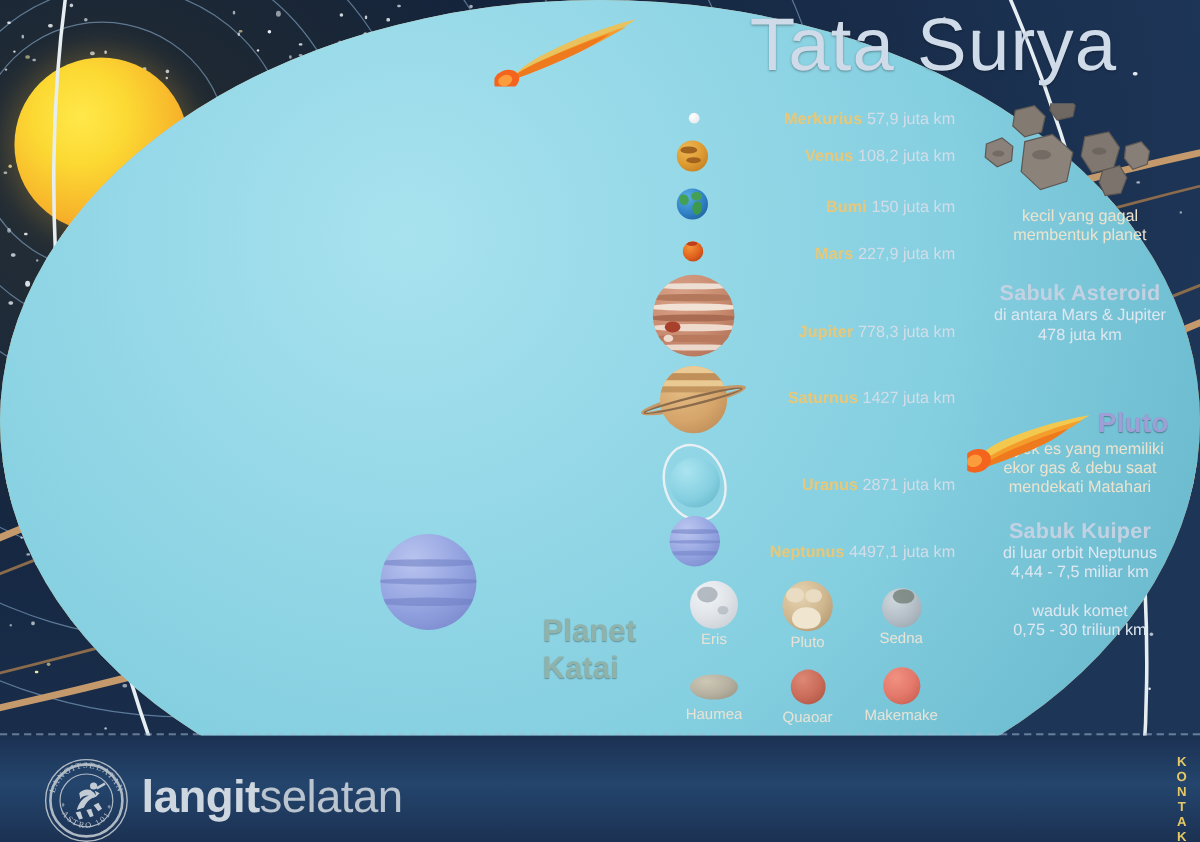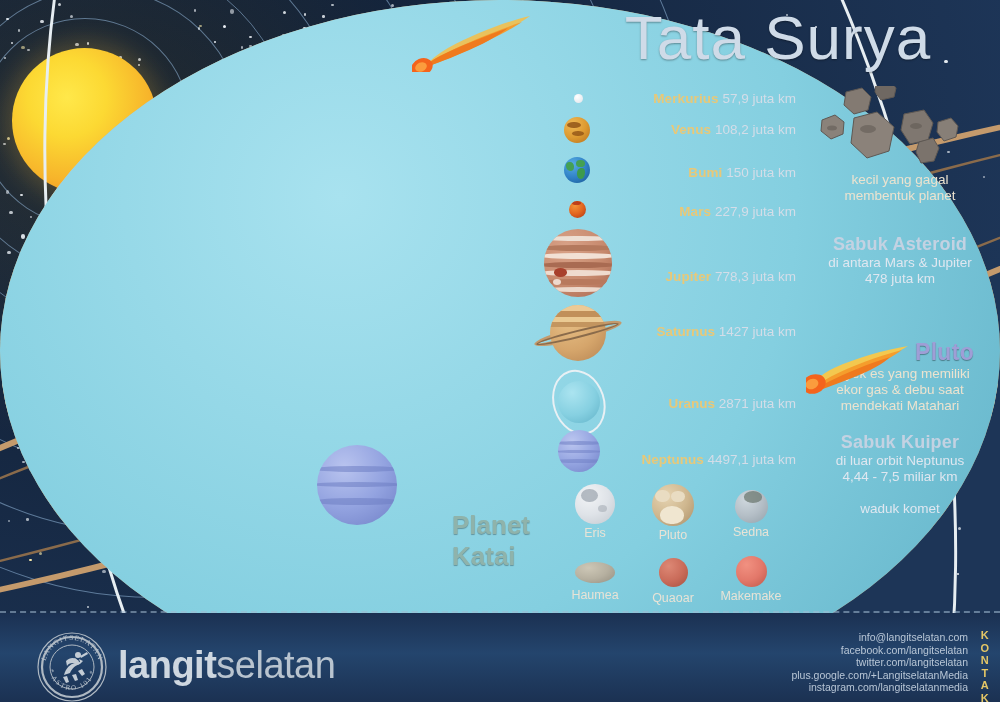--- a/index.html
+++ b/index.html
@@ -1024,20 +1024,21 @@
     </div>
 
     <div class="blk" style="margin-top:18px;">
       <div class="h-blue">Sabuk Kuiper</div>
       <div class="body-t2">di luar orbit Neptunus</div>
       <div class="body-t2">4,44 - 7,5 miliar km</div>
     </div>
 
     <div class="blk" style="margin-top:16px;">
       <div class="body-t2">waduk komet</div>
+      <div class="body-t2">0,75 - 30 triliun km</div>
     </div>
   </div>
 
   <div id="cometicon">
     <svg viewBox="0 0 104 54" width="104" height="54">
       <path d="M102 2 C78 6 50 14 28 24 C16 30 6 38 2 46 C16 40 36 32 56 24 C78 15 94 7 102 2 Z" fill="#f3c84f"></path>
       <path d="M96 6 C72 12 46 22 26 32 C15 38 6 44 2 48 C16 43 34 36 52 29 C74 20 88 12 96 6 Z" fill="#f59d2c"></path>
       <path d="M84 13 C62 20 40 29 22 38 C13 43 5 48 2 50 C15 46 30 40 46 34 C66 26 78 19 84 13 Z" fill="#ef7a1e"></path>
       <ellipse cx="8" cy="40" rx="12" ry="9.5" fill="#f4641c" transform="rotate(-20 8 40)"></ellipse>
       <ellipse cx="6" cy="40" rx="6.5" ry="5" fill="#fb9c3d" transform="rotate(-20 6 40)"></ellipse>
@@ -1120,27 +1121,20 @@
           <path d="M36 44 l4 -1 2 6 -3 1 z"></path>
           <path d="M42 40 l4 -2 3 5 -3 2 z"></path>
         </g>
       </svg>
     </div>
 
     <div id="brand">
       <b>langit</b><i>selatan</i>
     </div>
 
-    <div id="contact">
-      <div>info@langitselatan.com</div>
-      <div>facebook.com/langitselatan</div>
-      <div>twitter.com/langitselatan</div>
-      <div>plus.google.com/+LangitselatanMedia</div>
-      <div>instagram.com/langitselatanmedia</div>
-    </div>
 
     <div id="kontak">
         <div>K</div>
         <div>O</div>
         <div>N</div>
         <div>T</div>
         <div>A</div>
         <div>K</div>
       </div>
   </div>

